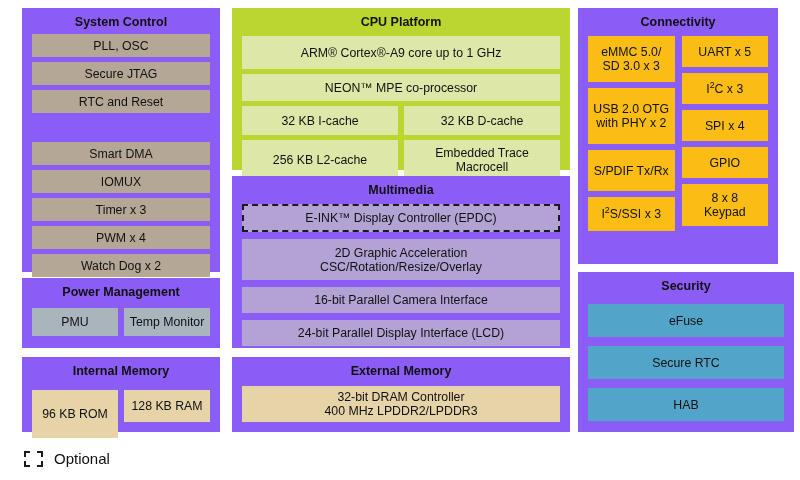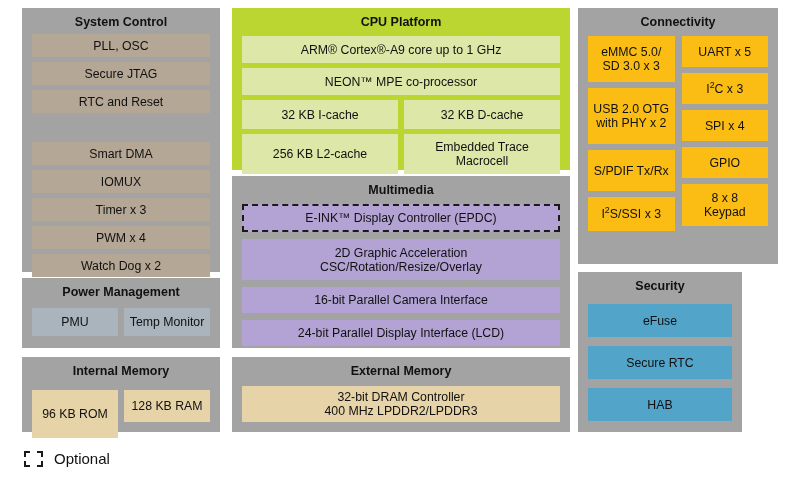--- a/index.html
+++ b/index.html
@@ -17,21 +17,21 @@
   }
   .diagram {
     position: absolute;
     left: 0; top: 0;
     width: 800px;
     height: 480px;
   }
   
   .panel {
     position: absolute;
-    background: #a3a3a3;
+    background: #8b5cf6;
     box-sizing: border-box;
   }
   .panel.accent-cpu { background: #bcd631; }
   .panel-title {
     text-align: center;
     font-weight: bold;
     font-size: 12.5px;
     line-height: 14px;
     padding-top: 7px;
     padding-bottom: 5px;
@@ -147,21 +147,21 @@
       <div class="row2">
         <div class="blk tan" style="height:48px;">96 KB ROM</div>
         <div class="blk tan" style="height:32px;">128 KB RAM</div>
       </div>
     </div>
   </div>
 
   <div class="panel accent-cpu" style="left:232px; top:8px; width:338px; height:162px;">
     <div class="panel-title">CPU Platform</div>
     <div class="stack" style="top:28px;">
-      <div class="blk green" style="height:27px;align-items:center;">
+      <div class="blk green" style="height:33px;align-items:center;">
         <span>ARM® Cortex®-A9 core up to 1 GHz</span>
       </div>
       <div class="blk green" style="height:27px;">NEON™ MPE co-processor</div>
       <div class="row2">
         <div class="blk green" style="height:29px;">32 KB I-cache</div>
         <div class="blk green" style="height:29px;">32 KB D-cache</div>
       </div>
       <div class="row2">
         <div class="blk green" style="height:40px;">256 KB L2-cache</div>
         <div class="blk green" style="height:40px; flex-direction:column;">
@@ -220,21 +220,21 @@
         <div class="blk orange" style="height:31px;">SPI x 4</div>
         <div class="blk orange" style="height:31px;">GPIO</div>
         <div class="blk orange" style="height:42px; flex-direction:column;">
           <span>8 x 8</span>
           <span>Keypad</span>
         </div>
       </div>
     </div>
   </div>
 
-  <div class="panel" style="left:578px; top:272px; width:164px; height:160px;">
+  <div class="panel" style="left:578px; top:272px; width:216px; height:160px;">
     <div class="panel-title">Security</div>
     <div class="stack" style="top:32px; gap:9px;">
       <div class="blk blue" style="height:33px;">eFuse</div>
       <div class="blk blue" style="height:33px;">Secure RTC</div>
       <div class="blk blue" style="height:33px;">HAB</div>
     </div>
   </div>
 
   <div class="legend">
     <div class="legend-swatch"></div>

